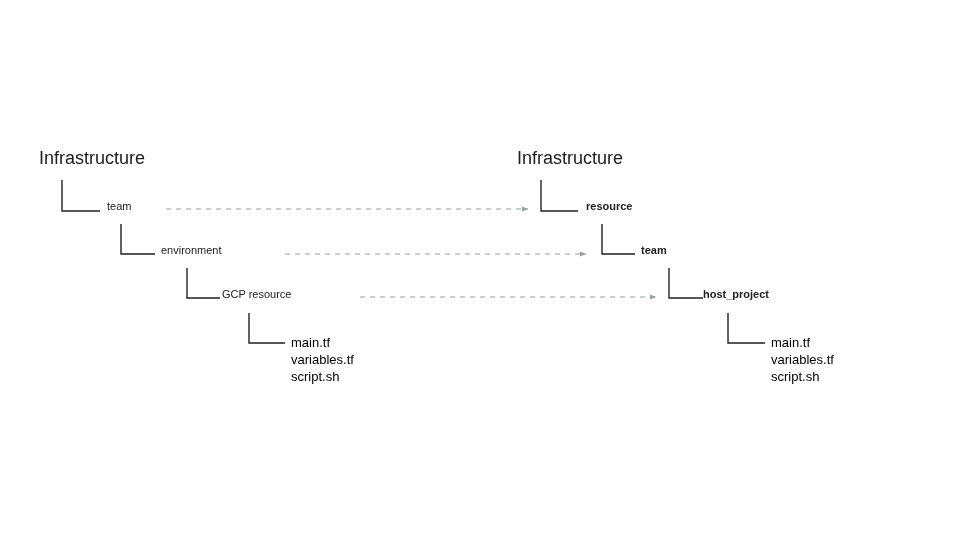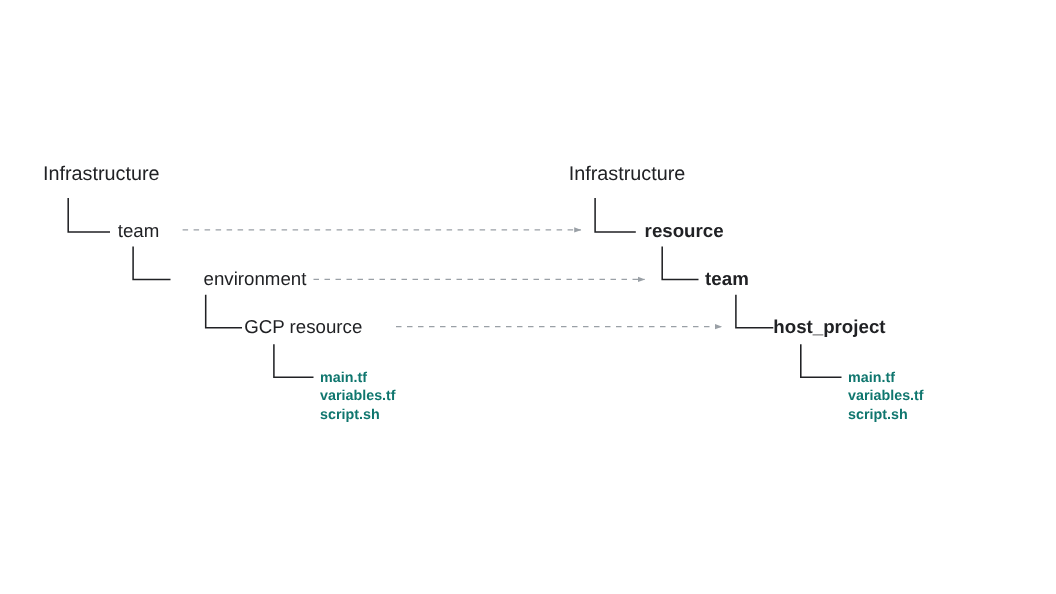--- a/index.html
+++ b/index.html
@@ -28,36 +28,36 @@
     position: absolute;
     white-space: nowrap;
     line-height: 1;
   }
   .heading {
     font-size: 18px;
     font-weight: 400;
     color: #202124;
   }
   .branch {
-    font-size: 17px;
+    font-size: 11px;
     font-weight: 400;
     color: #202124;
   }
   .branch.strong {
     font-weight: 700;
   }
   .file-list {
     position: absolute;
     white-space: nowrap;
   }
   .file-item {
     font-size: 13px;
-    font-weight: 700;
+    font-weight: 400;
     line-height: 17px;
-    color: #0f766e;
+    color: #000000;
   }
 </style>
 </head>
 <body>
 
 <div id="canvas">
 
   <svg id="wires" viewBox="0 0 960 540" width="960" height="540" xmlns="http://www.w3.org/2000/svg">
     <defs>
       <marker id="arrowhead" markerWidth="7" markerHeight="7" refX="6" refY="3" orient="auto" markerUnits="userSpaceOnUse">
@@ -77,21 +77,21 @@
 
     <line x1="166" y1="209" x2="528" y2="209" stroke="#9aa0a6" stroke-width="1.2" stroke-dasharray="5 5" marker-end="url(#arrowhead)"></line>
     <line x1="285" y1="254" x2="586" y2="254" stroke="#9aa0a6" stroke-width="1.2" stroke-dasharray="5 5" marker-end="url(#arrowhead)"></line>
     <line x1="360" y1="297" x2="656" y2="297" stroke="#9aa0a6" stroke-width="1.2" stroke-dasharray="5 5" marker-end="url(#arrowhead)"></line>
   </svg>
 
   <div class="node-label heading" style="left:39px; top:149px;">Infrastructure</div>
 
   <div class="node-label branch" style="left:107px; top:201px;">team</div>
 
-  <div class="node-label branch" style="left:161px; top:245px;margin-left:24px;">environment</div>
+  <div class="node-label branch" style="left:161px; top:245px;">environment</div>
 
   <div class="node-label branch" style="left:222px; top:289px;">GCP resource</div>
 
   <div class="file-list" style="left:291px; top:334px;">
     <div class="file-item">main.tf</div>
     <div class="file-item">variables.tf</div>
     <div class="file-item">script.sh</div>
   </div>
 
   <div class="node-label heading" style="left:517px; top:149px;">Infrastructure</div>

